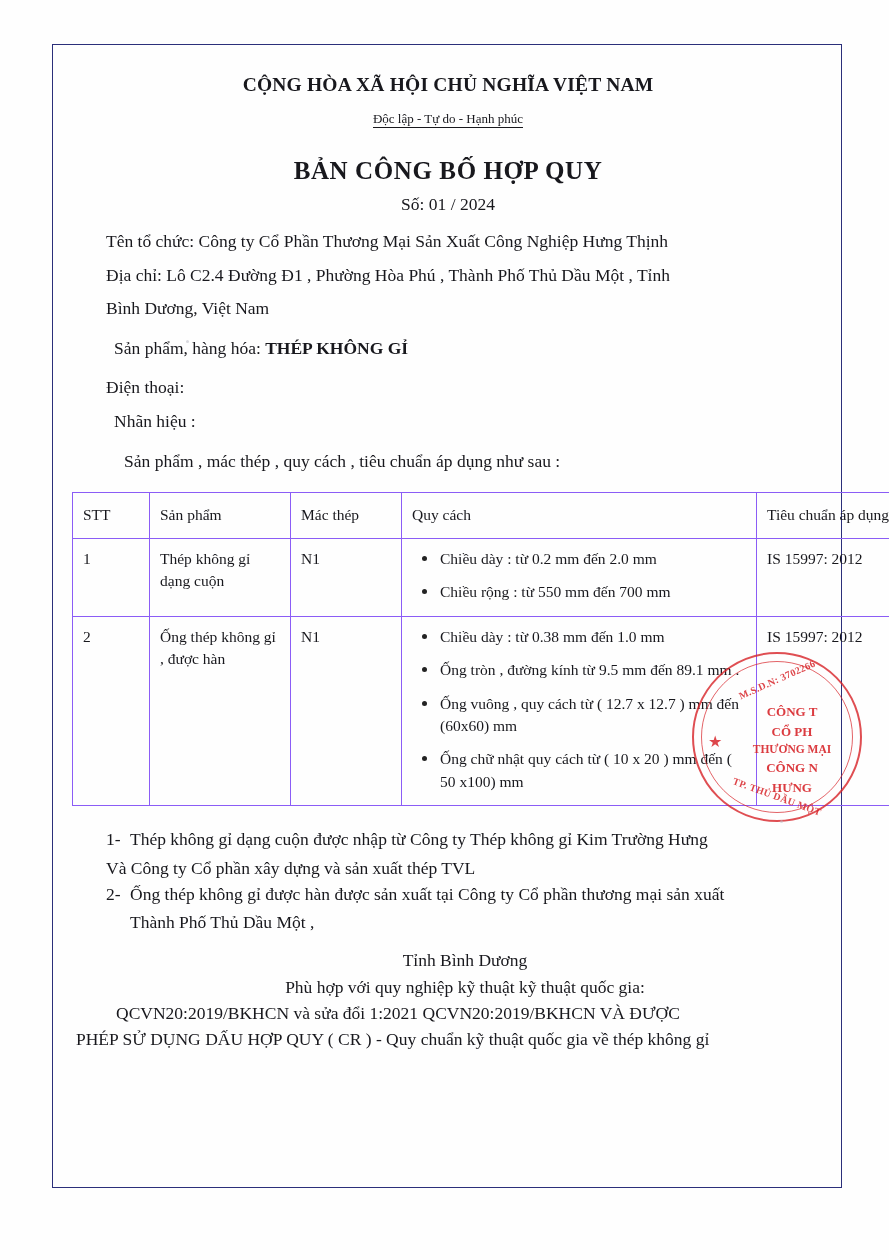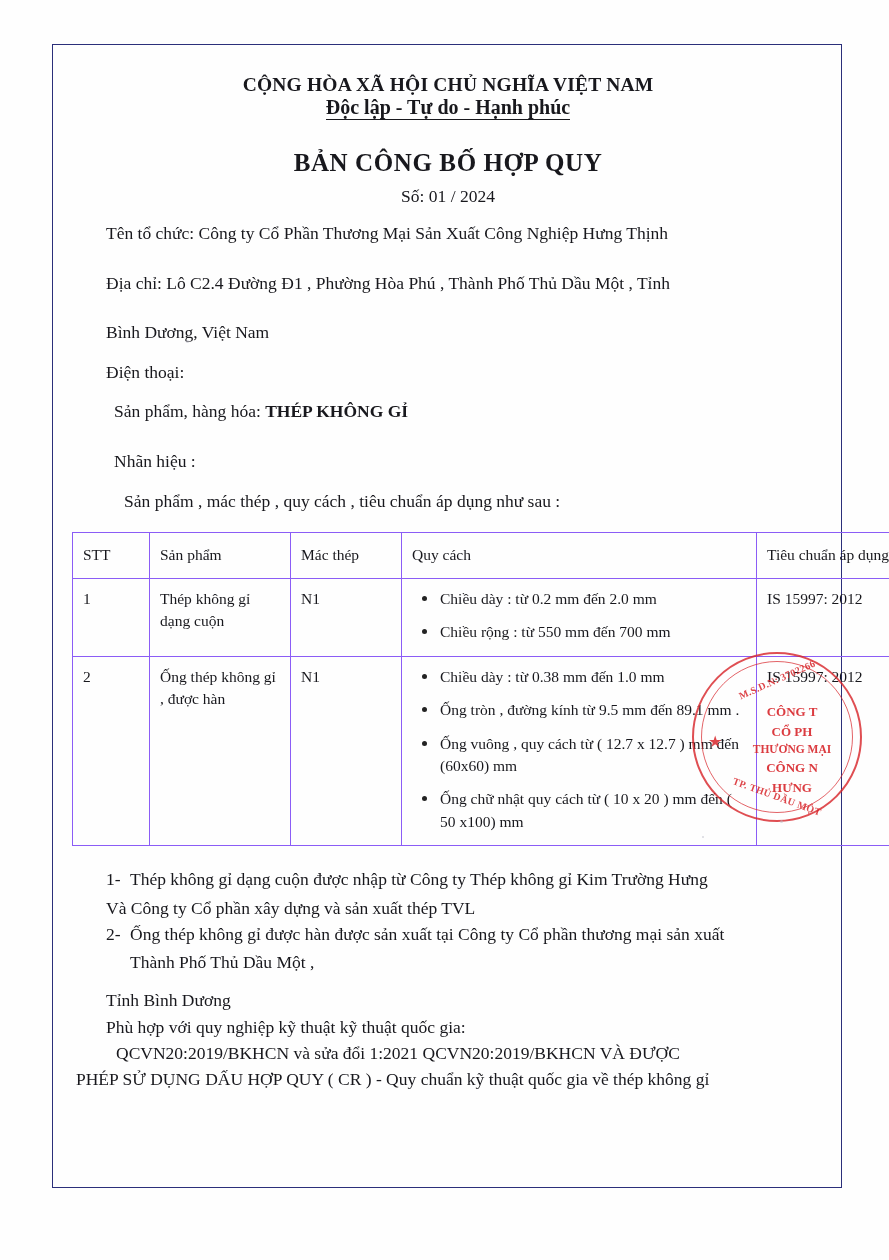--- a/index.html
+++ b/index.html
@@ -46,23 +46,23 @@
 
   .center { text-align: center; }
 
   .nation-title {
     font-size: 19.5px;
     font-weight: bold;
     letter-spacing: 0.2px;
     margin-top: 14px;
   }
   .nation-sub {
-    font-size: 20px;
-    font-weight: bold;
-    margin-top: 0;
+    font-size: 13px;
+    font-weight: normal;
+    margin-top: 15px;
   }
   .nation-sub span {
     border-bottom: 1.3px solid #18181d;
     padding-bottom: 1px;
   }
 
   .doc-title {
     font-size: 25px;
     font-weight: bold;
     margin-top: 30px;
@@ -75,21 +75,21 @@
 
   .para {
     font-size: 17.5px;
     line-height: 1.52;
     margin-top: 13px;
     text-align: left;
   }
   .para.indent1 { padding-left: 34px; }
   .para.indent2 { padding-left: 42px; }
   .para.indent3 { padding-left: 52px; }
-  .para.tight { margin-top: 23px; }
+  .para.tight { margin-top: 7px; }
   .bold { font-weight: bold; }
 
   
   table.spec {
     margin-top: 18px;
     border-collapse: collapse;
     width: 752px;
     table-layout: fixed;
     font-size: 15.5px;
   }
@@ -146,21 +146,21 @@
   .note-num { width: 24px; flex: 0 0 24px; }
   .note-txt { flex: 1 1 auto; }
   .note-cont { padding-left: 58px; font-size: 17.5px; line-height: 1.5; }
   .note-cont2 { padding-left: 34px; font-size: 17.5px; line-height: 1.5; }
 
   .footer-block { margin-top: 12px; }
   .foot-line {
     font-size: 17.5px;
     line-height: 1.5;
   }
-  .foot-line.i1 { padding-left: 34px; }
+  .foot-line.i1 { padding-left: 34px; text-align: center; }
   .foot-line.just {
     text-align: justify;
     text-justify: inter-word;
     padding-left: 44px;
     padding-right: 4px;
   }
   .foot-line.full { padding-left: 4px; }
 
   
   .stamp {
@@ -240,23 +240,23 @@
 
     <div class="center nation-title">CỘNG HÒA XÃ HỘI CHỦ NGHĨA VIỆT NAM</div>
     <div class="center nation-sub"><span>Độc lập - Tự do - Hạnh phúc</span></div>
 
     <div class="center doc-title">BẢN CÔNG BỐ HỢP QUY</div>
     <div class="center doc-number">Số: 01 / 2024</div>
 
     <div class="para indent1">Tên tổ chức: Công ty Cổ Phần Thương Mại Sản Xuất Công Nghiệp Hưng Thịnh</div>
     <div class="para indent1 tight">Địa chỉ: Lô C2.4 Đường Đ1 , Phường Hòa Phú , Thành Phố Thủ Dầu Một , Tỉnh</div>
     <div class="para indent1 tight">Bình Dương, Việt Nam</div>
+    <div class="para indent2"><span>Sản phẩm, hàng hóa: </span><span class="bold">THÉP KHÔNG GỈ</span></div>
+
     <div class="para indent1">Điện thoại:</div>
-
-    <div class="para indent2"><span>Sản phẩm, hàng hóa: </span><span class="bold">THÉP KHÔNG GỈ</span></div>
     <div class="para indent2 tight">Nhãn hiệu :</div>
     <div class="para indent3">Sản phẩm , mác thép , quy cách , tiêu chuẩn áp dụng như sau :</div>
 
     <table class="spec">
       <thead>
         <tr>
           <td class="col-stt">STT</td>
           <td class="col-sp">Sản phẩm</td>
           <td class="col-mac">Mác thép</td>
           <td class="col-quy">Quy cách</td>

